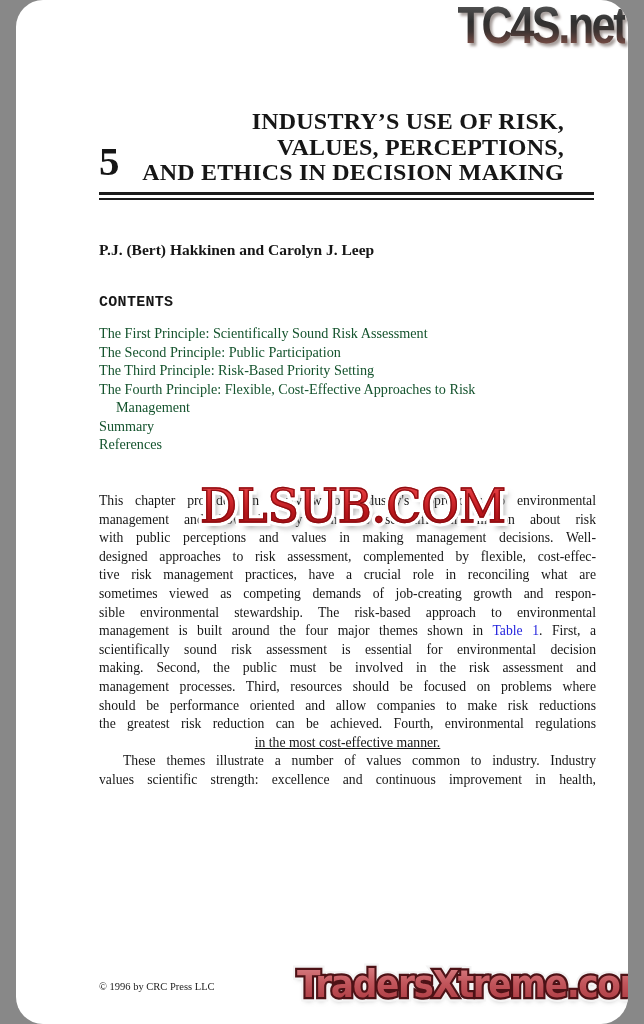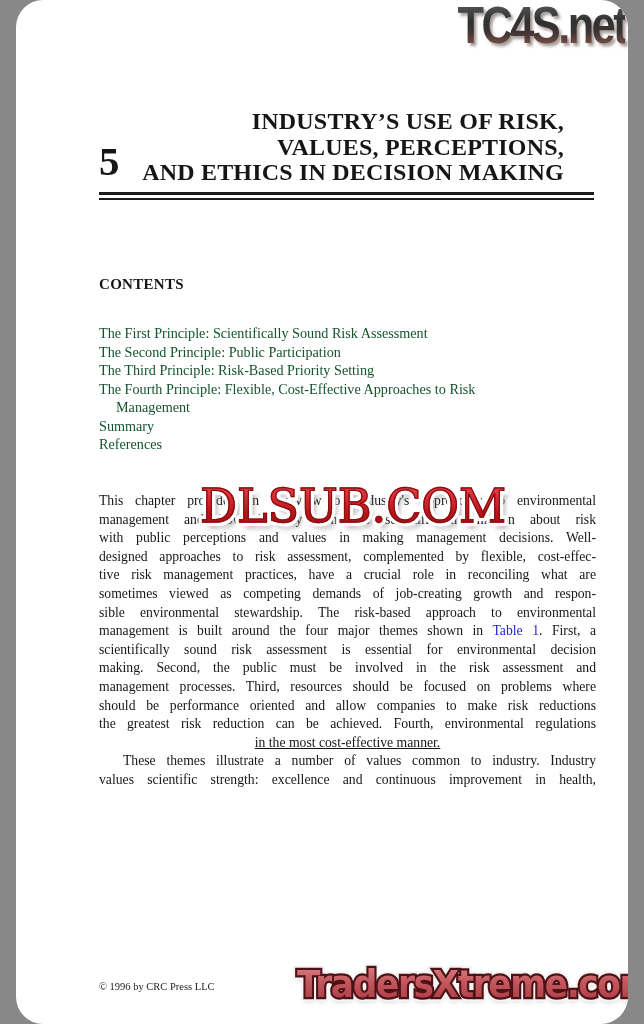--- a/index.html
+++ b/index.html
@@ -29,22 +29,22 @@
     font-weight:bold; font-size:24px; line-height:25.5px; letter-spacing:.2px;
   }
   .rule {
     left:83px; top:192px; width:495px; height:8px;
     border-top:3.5px solid #1b1b1b; border-bottom:2px solid #1b1b1b;
   }
 
   .authors { left:83px; top:241px; font-size:15.5px; font-weight:bold; }
 
   .contents-h {
-    left:83px; top:276px;
-    font-family:Liberation Serif, serif; font-weight:bold;
+    left:83px; top:294px;
+    font-family:Liberation Mono, monospace; font-weight:bold;
     font-size:15px; letter-spacing:.3px;
   }
 
   .toc { left:83px; top:324px; font-size:14.2px; line-height:18.5px; }
   .toc-link { display:block; color:#14532d; cursor:pointer; }
   .toc-link.indent { padding-left:17px; }
 
   
   .bodytext { left:83px; top:492px; width:497px; font-size:13.7px; line-height:18.6px; }
   .jl { text-align:justify; text-align-last:justify; height:18.6px; overflow:hidden; }
@@ -100,20 +100,21 @@
   <div class="abs chapter-num">5</div>
 
   <div class="abs title">
     <div>INDUSTRY’S USE OF RISK,</div>
     <div>VALUES, PERCEPTIONS,</div>
     <div>AND ETHICS IN DECISION MAKING</div>
   </div>
 
   <div class="abs rule"></div>
 
+  <div class="abs authors">P.J. (Bert) Hakkinen and Carolyn J. Leep</div>
 
   <div class="abs contents-h">CONTENTS</div>
 
   <div class="abs toc">
     <span class="toc-link">The First Principle: Scientifically Sound Risk Assessment</span>
     <span class="toc-link">The Second Principle: Public Participation</span>
     <span class="toc-link">The Third Principle: Risk-Based Priority Setting</span>
     <span class="toc-link">The Fourth Principle: Flexible, Cost-Effective Approaches to Risk</span>
     <span class="toc-link indent">Management</span>
     <span class="toc-link">Summary</span>

